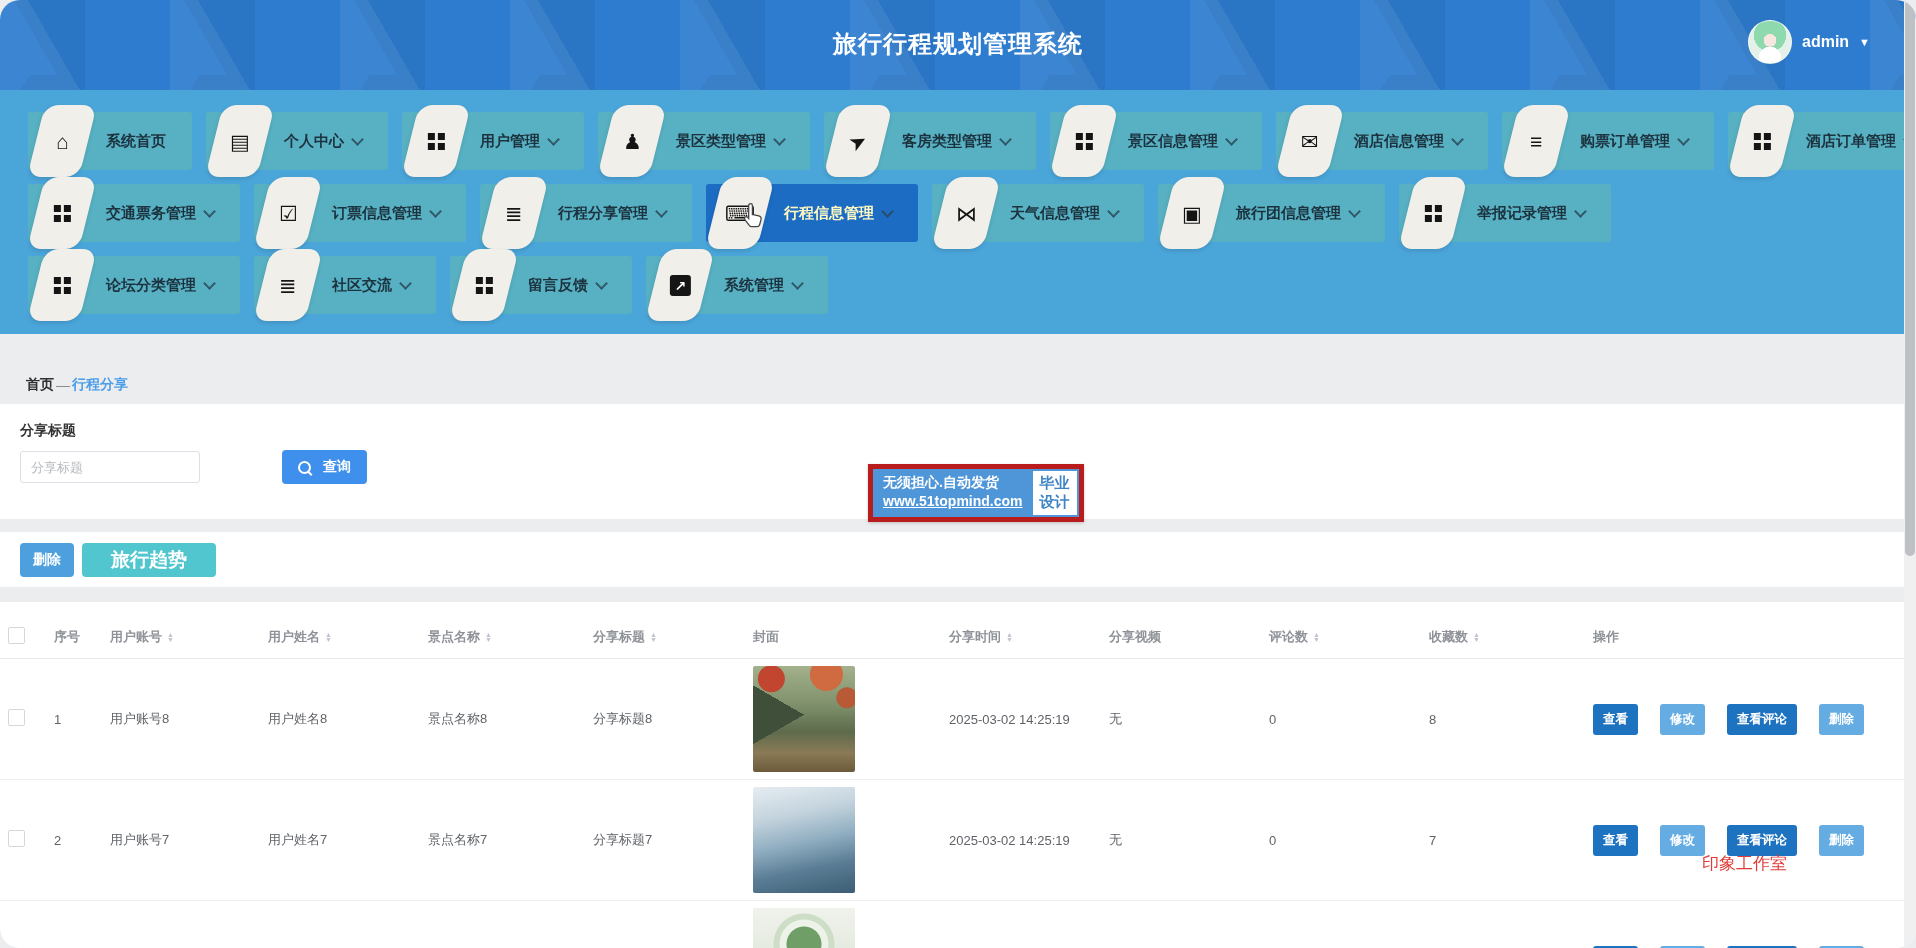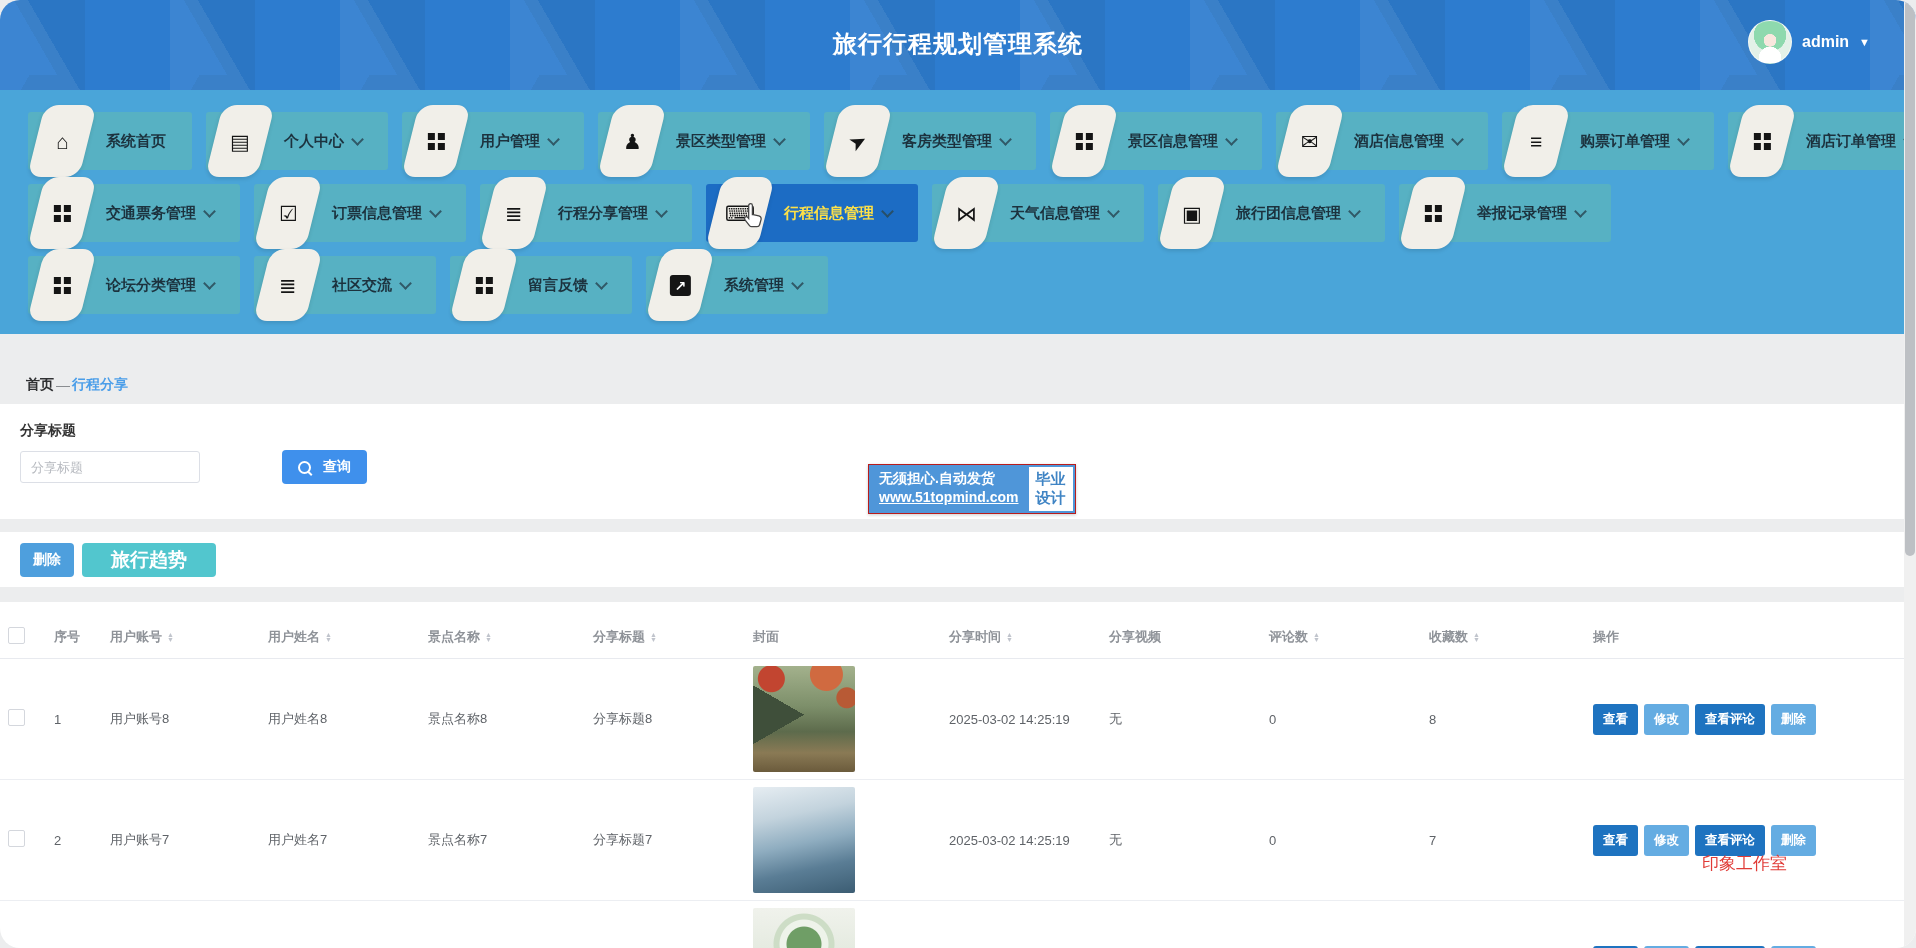--- a/index.html
+++ b/index.html
@@ -28,21 +28,21 @@
   .nav-row{display:flex;gap:14px;margin-top:14px;align-items:center;}
   .nav-tile{position:relative;display:flex;align-items:center;height:58px;background:#57b1c3;border-radius:3px;padding:0 26px 0 0;cursor:pointer;}
   .nav-tile.active{background:#1c6cc4;}
   .tile-holder{width:52px;height:72px;background:#f1efe9;border-radius:14px;margin:-7px 18px -7px 8px;
     transform:skewX(-14deg);display:flex;align-items:center;justify-content:center;box-shadow:0 2px 4px rgba(0,0,0,.12);}
   .glyph{transform:skewX(14deg);font-size:21px;color:#141414;line-height:1;}
   .icon-grid .glyph{width:7px;height:7px;background:#151515;box-shadow:10px 0 #151515,0 10px #151515,10px 10px #151515;font-size:0;transform:skewX(14deg) translate(-5px,-5px);}
   .icon-chart .glyph{background:#151515;color:#fff;width:21px;height:21px;border-radius:3px;display:flex;align-items:center;justify-content:center;font-size:14px;font-weight:700;}
   .icon-plane .glyph{transform:skewX(14deg) rotate(-28deg);}
   .tile-label{font-size:15px;font-weight:600;color:#1c323e;white-space:nowrap;}
-  .nav-tile.active .tile-label{color:#fde047;}
+  .nav-tile.active .tile-label{color:#fef9c3;}
   .chevron{width:7px;height:7px;border-right:2px solid #2a4a58;border-bottom:2px solid #2a4a58;transform:rotate(45deg);margin:-3px 0 0 9px;opacity:.85;}
 
   
   .cursor{position:absolute;left:740px;top:202px;z-index:50;pointer-events:none;}
 
   
   .breadcrumb{padding:32px 0 0 26px;height:38px;font-size:14px;display:flex;gap:2px;align-items:center;}
   .bc-home{color:#303133;font-weight:700;}
   .bc-sep{color:#8a8d91;}
   .bc-current{color:#4b9ee9;font-weight:600;}
@@ -51,21 +51,21 @@
   .search-card{position:relative;background:#fff;height:115px;padding:18px 0 0 20px;box-sizing:border-box;}
   .search-label{font-size:14px;font-weight:700;color:#333;}
   .search-row{display:flex;align-items:center;margin-top:10px;}
   .search-input{width:158px;height:30px;border:1px solid #dcdfe6;border-radius:3px;padding:0 10px;font-size:13px;color:#606266;outline:none;background:#fff;}
   .search-input::placeholder{color:#b6b9bf;}
   .search-btn{margin-left:82px;height:34px;padding:0 16px;background:#3f90ec;border:none;border-radius:4px;color:#fff;font-size:14px;font-weight:600;display:flex;align-items:center;gap:12px;cursor:pointer;}
   .mag{width:9px;height:9px;border:2px solid #fff;border-radius:50%;position:relative;display:inline-block;}
   .mag::after{content:"";position:absolute;width:2px;height:5px;background:#fff;left:9px;top:8px;transform:rotate(-45deg);}
 
   
-  .ad{position:absolute;left:868px;top:60px;display:flex;align-items:stretch;background:#4f96d9;border:1px solid #b91c1c;box-shadow:0 1px 3px rgba(0,0,0,.2);cursor:pointer;}
+  .ad{position:absolute;left:868px;top:60px;display:flex;align-items:stretch;background:#4f96d9;border:5px solid #b91c1c;box-shadow:0 1px 3px rgba(0,0,0,.2);cursor:pointer;}
   .ad-text{padding:5px 8px 5px 10px;color:#fff;}
   .ad-line1{font-size:14px;font-weight:700;white-space:nowrap;}
   .ad-line2{font-size:14px;font-weight:700;text-decoration:underline;white-space:nowrap;margin-top:1px;}
   .ad-badge{background:#fff;color:#3f84c4;font-size:15px;font-weight:700;padding:3px 7px;display:flex;flex-direction:column;justify-content:center;line-height:1.25;margin:2px;}
 
   
   .gap{height:13px;}
   .toolbar-card{background:#fff;height:55px;display:flex;align-items:center;gap:8px;padding-left:20px;}
   .btn-delete{height:34px;padding:0 13px;background:#4e9fdd;color:#fff;border:none;border-radius:4px;font-size:14px;font-weight:600;cursor:pointer;}
   .btn-trend{height:34px;padding:0 29px;background:#52c6ce;color:#fff;border:none;border-radius:4px;font-size:19px;font-weight:600;cursor:pointer;}
@@ -84,21 +84,21 @@
       radial-gradient(circle at 18% 12%, #c24530 0 13px, transparent 14px),
       radial-gradient(circle at 72% 8%, #d06a40 0 16px, transparent 17px),
       radial-gradient(circle at 92% 30%, #b85a35 0 10px, transparent 11px),
       conic-gradient(from 240deg at 50% 46%, #3f4f3a 0 60deg, transparent 0) 0 0/102px 106px,
       linear-gradient(180deg,#a3b18c 0%,#7d8f6a 38%,#5d6b4c 62%,#8a7a55 82%,#6b5b3c 100%);}
   .cover-mist{background:linear-gradient(168deg,#e6edf2 0%,#c3d3dd 28%,#8fadc0 52%,#5a7d95 74%,#3c5d73 100%);}
   .cover-green{background:
       radial-gradient(circle at 50% 34%, #6f9e66 0 17px, #eef3ea 18px 24px, #cdddc6 25px 30px, transparent 31px),
       radial-gradient(circle at 12% 88%, #49704a 0 22px, transparent 23px),
       linear-gradient(180deg,#f0f2ec 0%,#dfe7da 60%,#b9cbb2 100%);}
-  .actions{display:flex;gap:6px;}
+  .actions{display:flex;gap:22px;}
   .abtn{border:none;border-radius:3px;color:#fff;font-size:12.5px;font-weight:600;padding:7px 10px;cursor:pointer;white-space:nowrap;}
   .abtn.dark{background:#1e73c0;}
   .abtn.light{background:#64ace2;}
 
   .watermark{position:absolute;left:1702px;top:852px;color:#e03a36;font-size:17px;z-index:40;}
 
   
   .scrollbar{position:absolute;right:0;top:0;width:12px;height:948px;background:#f0f0f0;z-index:60;}
   .scroll-thumb{position:absolute;left:1px;right:1px;top:0;height:556px;background:#bdc0c4;border-radius:5px;cursor:pointer;}
 </style>

